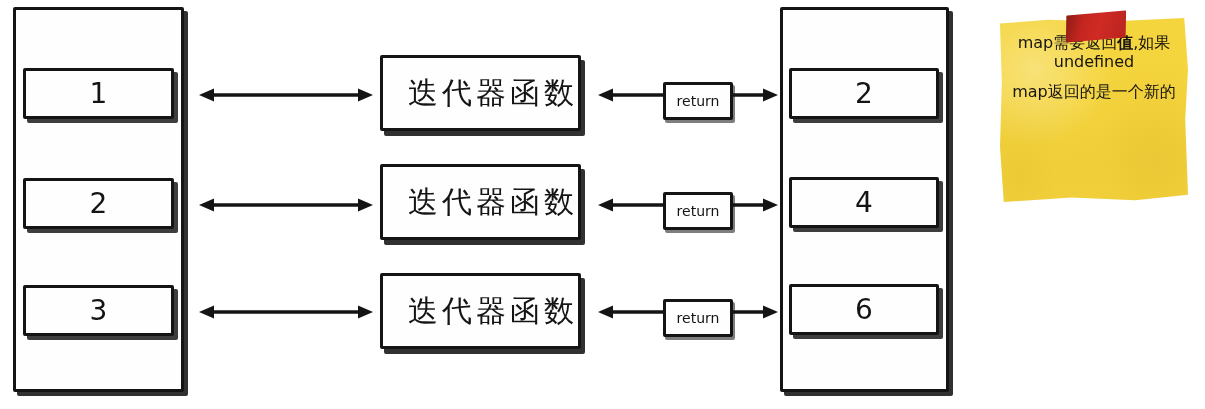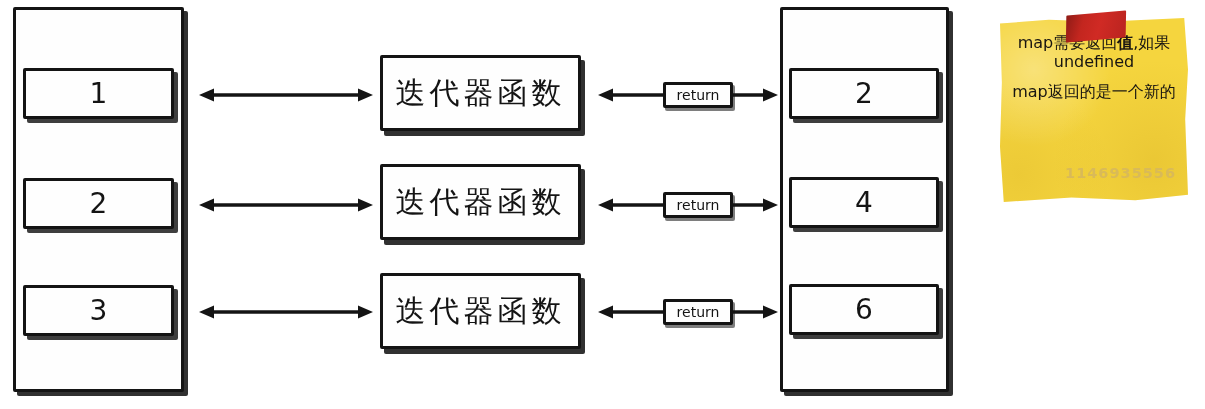--- a/index.html
+++ b/index.html
@@ -28,42 +28,42 @@
   .vb-r2 { top:168px; }
   .vb-r3 { top:275px; }
   .array-container.right .vb-r2 { top:167px; }
   .array-container.right .vb-r3 { top:274px; }
 
   
   .func-box {
     position:absolute; left:380px; width:201px; height:76px;
     background:#fefefe; border:3px solid #141414; border-radius:2px;
     box-shadow:4px 5px 0 rgba(20,20,20,0.88);
-    display:flex; align-items:center; justify-content:center;
+    display:flex; align-items:center; justify-content:flex-end;
     font-size:30px; letter-spacing:4px; color:#141414;
   }
   .fb-r1 { top:55px; } .fb-r2 { top:164px; } .fb-r3 { top:273px; }
 
   
   svg.arrow { position:absolute; overflow:visible; }
   svg.arrow line    { stroke:#141414; stroke-width:3.5; }
   svg.arrow polygon { fill:#141414; }
   .dbl-r1 { left:198px; top:86px; }
   .dbl-r2 { left:198px; top:196px; }
   .dbl-r3 { left:198px; top:303px; }
   .rl-r1  { left:597px; top:86px; }
   .rl-r2  { left:597px; top:196px; }
   .rl-r3  { left:597px; top:303px; }
   .rr-r1  { left:733px; top:86px; }
   .rr-r2  { left:733px; top:196px; }
   .rr-r3  { left:733px; top:303px; }
 
   
   .return-box {
-    position:absolute; left:663px; width:70px; height:26px;
+    position:absolute; left:663px; width:70px; height:38px;
     background:#fefefe; border:3px solid #141414; border-radius:2px;
     box-shadow:2px 3px 0 rgba(20,20,20,0.55);
     display:flex; align-items:center; justify-content:center;
     font-size:14px; color:#141414;
   }
   .ret-r1 { top:82px; } .ret-r2 { top:192px; } .ret-r3 { top:299px; }
 
   
   .sticky-note {
     position:absolute; left:1000px; top:18px; width:188px; height:184px;
@@ -180,17 +180,16 @@
     </div>
     <div class="value-box vb-r3">
       <span>6</span>
     </div>
   </div>
 
   <div class="sticky-note">
     <div class="note-line"><span>map需要返回</span><b>值</b><span>,如果</span></div>
     <div class="note-line">undefined</div>
     <div class="note-line note-para2">map返回的是一个新的</div>
-    <div class="watermark">1146935556</div>
   </div>
   <div class="tape"></div>
 
 </div>
 
 </body></html>

